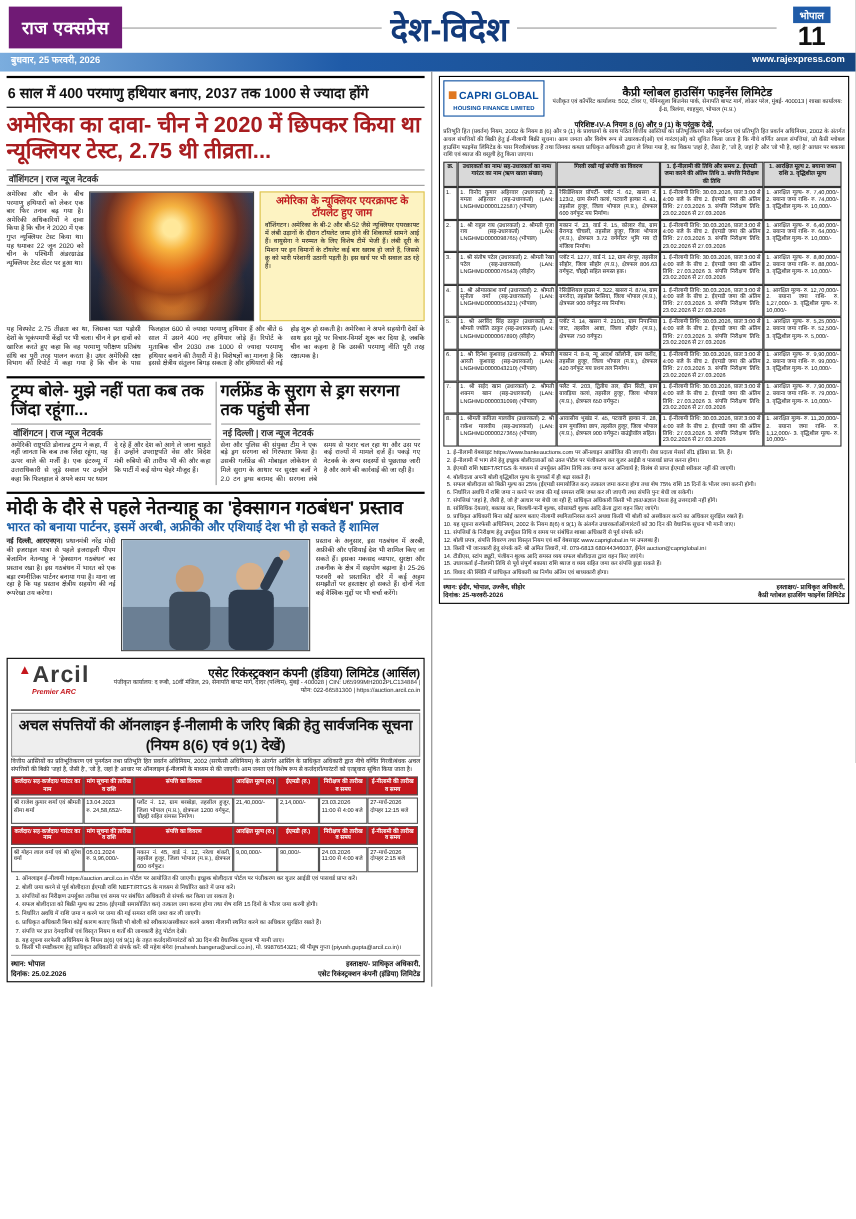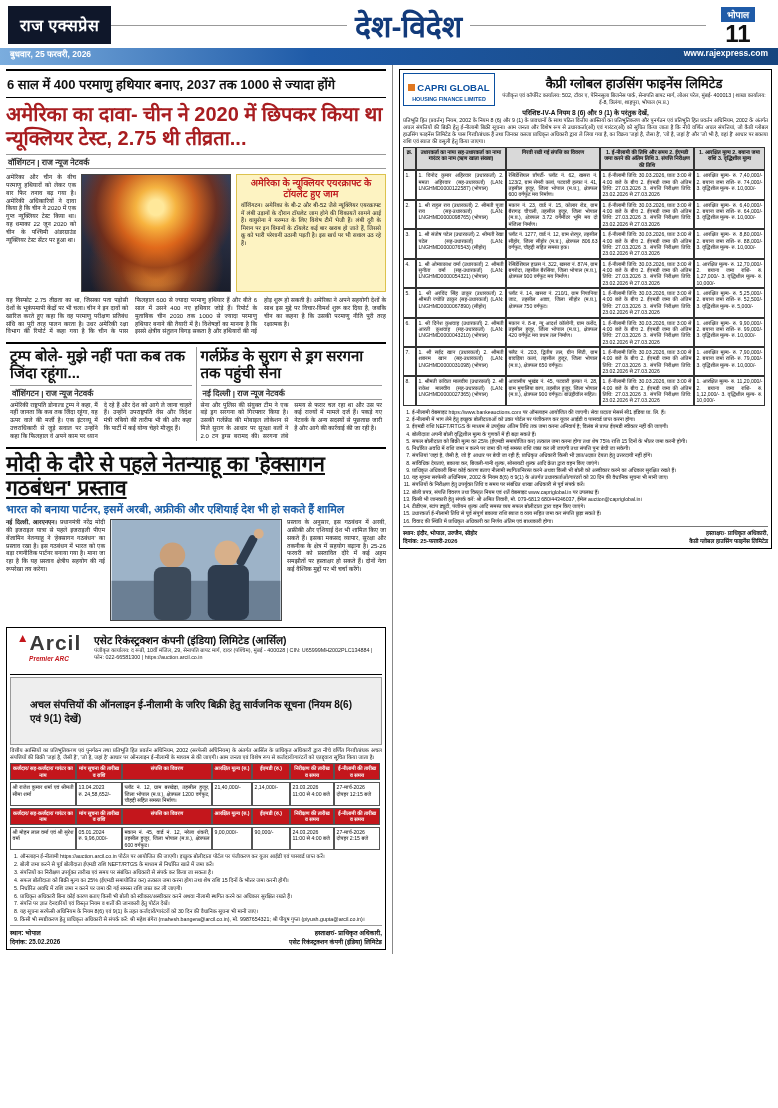--- a/index.html
+++ b/index.html
@@ -1,21 +1,21 @@
 <!DOCTYPE html>
 <html><head>
 <meta charset="utf-8">
 <style>
   * { margin:0; padding:0; box-sizing:border-box; }
   body { background:#777; font-family:"Liberation Sans", sans-serif; }
   .page { width:778px; height:1108px; background:#fff; margin:0 auto; position:relative; overflow:hidden; color:#111; }
 
   
   .masthead { display:flex; align-items:center; padding:4px 8px 2px; }
-  .brand { background:#0f172a; color:#fff; font-weight:bold; font-size:16px; padding:8px 12px; text-align:center; letter-spacing:.5px; }
+  .brand { background:#701a75; color:#fff; font-weight:bold; font-size:16px; padding:8px 12px; text-align:center; letter-spacing:.5px; }
   .section-title-wrap { flex:1; display:flex; align-items:center; gap:8px; justify-content:center; }
   .section-title-wrap .rule { flex:1; border-top:1px solid #999; }
   .section-title-wrap h1 { font-size:30px; font-weight:800; color:#123a7a; }
   .page-meta { width:64px; text-align:center; }
   .city { background:#1f5ba8; color:#fff; font-size:9px; font-weight:bold; padding:1px 6px; display:inline-block; }
   .pageno { font-size:24px; font-weight:800; color:#111; line-height:1; }
   .datebar { height:17px; background:linear-gradient(90deg,#7badde,#1f5ba8 40%,#16457f); color:#fff; font-size:8.5px; display:flex; justify-content:space-between; align-items:flex-start; padding:0 10px; font-weight:bold; }
 
   .body-cols { display:flex; }
   .col-left { width:392px; padding:4px 6px; }
@@ -38,55 +38,55 @@
   .lead-cols { column-count:3; column-gap:7px; font-size:6px; line-height:1.3; text-align:justify; margin-top:5px; }
 
   .duo { display:flex; gap:0; border-top:2.5px solid #000; margin-top:6px; padding-top:3px; }
   .duo article { flex:1; padding:0 4px; }
   .duo article + article { border-left:1px solid #999; }
   .duo h2 { font-size:15px; font-weight:800; line-height:1.15; margin-bottom:3px; }
   .duo .byline-bar { margin-bottom:2px; }
   .duo .abody { font-size:6px; line-height:1.3; text-align:justify; column-count:2; column-gap:6px; }
 
   .modi { border-top:2.5px solid #000; margin-top:6px; padding-top:3px; }
-  .modi h2 { font-size:21px; font-weight:800; line-height:1.15;text-decoration:underline; }
+  .modi h2 { font-size:17px; font-weight:800; line-height:1.15; }
   .modi .subhead { color:#1b5fa8; font-size:11px; font-weight:bold; margin:3px 0; line-height:1.2; }
   .modi-flex { display:flex; gap:5px; margin-top:2px; }
   .modi-flex .mtext { flex:1; font-size:6px; line-height:1.3; text-align:justify; }
   .modi-flex .dateline { font-weight:bold; }
   .modi-img { width:172px; height:102px; flex:none; border:1px solid #444; }
 
   
   .arcil { border:1.5px solid #000; margin-top:6px; padding:3px; }
   .arcil-head { display:flex; gap:6px; align-items:center; border-bottom:1px solid #000; padding-bottom:12px; }
   .arcil-logo-wrap { width:78px; text-align:center; flex:none; }
   .arcil-logo { font-size:21px; font-weight:bold; color:#3a3a3a; letter-spacing:1px; }
   .arcil-logo .tri { color:#c4161c; font-size:12px; vertical-align:top; }
   .arcil-logo-sub { font-size:6.5px; color:#c4161c; font-style:italic; font-weight:bold; }
-  .arcil-title-block { flex:1; text-align:left; }
+  .arcil-title-block { flex:1; text-align:right; }
   .arcil-org { font-weight:800; font-size:10.5px; }
   .arcil-addr { font-size:5.4px; line-height:1.25; color:#222; }
-  .arcil-notice { text-align:left; font-weight:800; font-size:10px; background:#eee; border:1px solid #999; margin:2px 0; padding:19px; }
+  .arcil-notice { text-align:center; font-weight:800; font-size:13px; background:#eee; border:1px solid #999; margin:2px 0; padding:1px; }
   .arcil-intro { font-size:5.4px; line-height:1.3; text-align:justify; }
   .arow { display:grid; grid-template-columns:66px 46px 90px 40px 38px 44px 46px; margin-top:2px; }
   .arow > div { border:0.5px solid #555; font-size:5.2px; line-height:1.25; padding:1px 1.5px; text-align:justify; }
   .arow.ahead > div { background:#c4161c; color:#fff; font-weight:bold; text-align:center; }
   .terms { font-size:5.3px; line-height:1.3; padding-left:10px; margin:3px 0 2px; text-align:justify; }
   .terms li { margin-bottom:1px; }
   .arcil-foot { display:flex; justify-content:space-between; font-size:6.3px; font-weight:bold; white-space:pre-line; border-top:1px solid #999; padding-top:2px; }
 
   
   .capri { border:1.5px solid #000; padding:3px; }
   .capri-head { display:flex; gap:5px; align-items:center; }
   .capri-logo { width:92px; flex:none; border:1px solid #0a4fa0; padding:3px 2px; text-align:center; }
   .capri-logo .sq { display:inline-block; width:7px; height:7px; background:#e07820; margin-right:2px; }
   .capri-logo .l1 { color:#0a4fa0; font-weight:800; font-size:9.5px; display:inline; }
   .capri-logo .l2 { color:#0a4fa0; font-size:5.4px; font-weight:bold; margin-top:1px; }
   .capri-title { flex:1; text-align:center; }
-  .capri-org { font-weight:800; font-size:13px; }
+  .capri-org { font-weight:800; font-size:10px; }
   .capri-addr { font-size:5.3px; line-height:1.25; }
   .appendix { text-align:center; font-size:6.6px; font-weight:bold; margin-top:2px; }
   .notice-line { text-align:center; font-size:8.5px; font-weight:800; margin-bottom:2px; }
   .capri-intro { font-size:5.3px; line-height:1.3; text-align:justify; margin-bottom:2px; }
   .crow { display:grid; grid-template-columns:13px 90px 94px 94px 71px; }
   .crow > div { border:0.5px solid #333; font-size:5.1px; line-height:1.25; padding:1px 1.5px; text-align:justify; }
   .crow.chead > div { background:#d9d9d9; font-weight:bold; text-align:center; font-size:5.3px; }
   .notes { font-size:5.2px; line-height:1.3; padding-left:9px; margin:3px 0 2px; text-align:justify; }
   .notes li { margin-bottom:0.5px; }
   .capri-foot { display:flex; justify-content:space-between; font-size:5.8px; font-weight:bold; white-space:pre-line; border-top:1px solid #777; padding-top:2px; }

